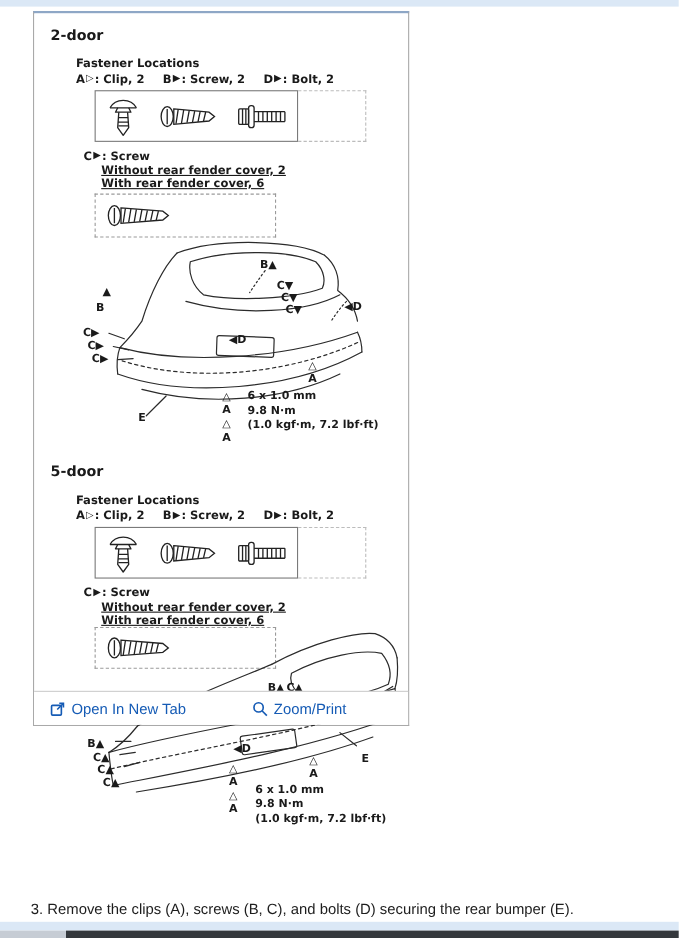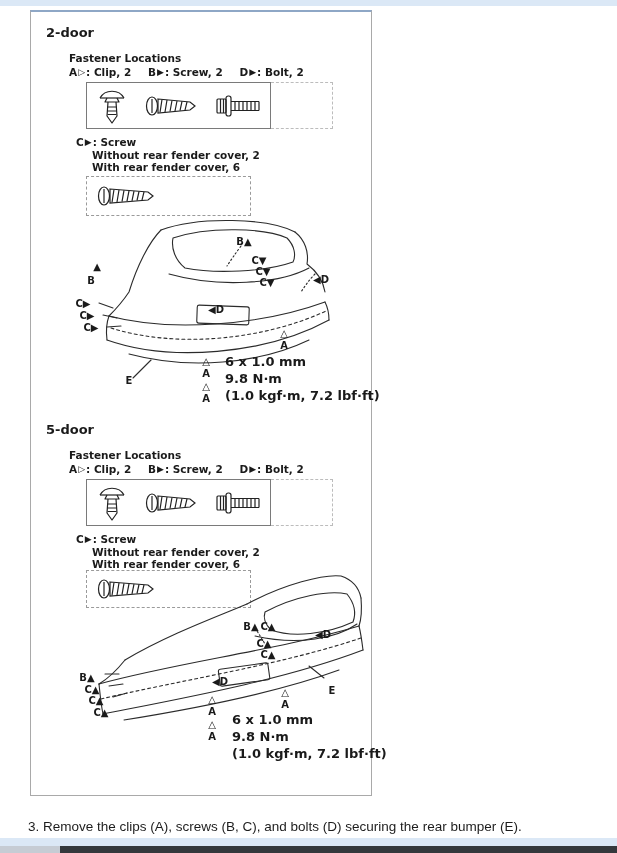--- a/index.html
+++ b/index.html
@@ -4,48 +4,48 @@
 <style>
   html,body{margin:0;padding:0;}
   body{
     width:617px;height:853px;position:relative;overflow:hidden;
     background:#ffffff;
     font-family:"Liberation Sans",sans-serif;
     color:#1c1c1c;
   }
   .top-strip{position:absolute;left:0;top:0;width:617px;height:6px;background:var(--strip-blue,#dbe8f6);}
   .panel{
-    position:absolute;left:30px;top:10px;width:342px;height:786px;
+    position:absolute;left:30px;top:10px;width:342px;height:650px;
     background:#fff;border:1px solid #a9a9a9;border-top:2px solid #8ea7c6;
     box-sizing:border-box;color:var(--figure-ink,#1a1a1a);
     font-family:"DejaVu Sans",sans-serif;
   }
   .h-door{position:absolute;font-weight:bold;font-size:13px;white-space:nowrap;}
   .fast-title{position:absolute;font-weight:bold;font-size:10.5px;white-space:nowrap;}
   .legend-row{position:absolute;font-weight:bold;font-size:10.5px;white-space:nowrap;}
   .leg{margin-right:13px;}
   .tri{font-size:9px;margin:0 1px;position:relative;top:-1px;}
   .icon-box{
     position:absolute;border:1px solid #7a7a7a;box-sizing:border-box;
     display:flex;align-items:center;gap:18px;padding:3px 10px;background:#fff;
   }
   .icon-box.dashed{border:1px dashed #9a9a9a;}
   .dash-ext{position:absolute;border:1px dashed #bcbcbc;border-left:none;box-sizing:border-box;}
   .ficon{display:inline-flex;align-items:center;}
   .c-legend{position:absolute;font-weight:bold;font-size:10.5px;line-height:1.18;white-space:nowrap;}
-  .c-lines{margin-left:16px;}
+  .c-lines{margin-left:16px;text-decoration:underline;}
   .illus{position:absolute;}
   .illus svg.art{position:absolute;left:0;top:0;}
   .callout-layer{position:absolute;left:0;top:0;right:0;bottom:0;}
   .callout{
     position:absolute;transform:translate(-50%,-50%);
     font-weight:bold;font-size:10px;white-space:nowrap;
     font-family:"DejaVu Sans",sans-serif;color:var(--figure-ink,#1a1a1a);
   }
-  .torque{position:absolute;font-weight:bold;font-size:13px;line-height:1.3;white-space:nowrap;}
+  .torque{position:absolute;font-weight:bold;font-size:10px;line-height:1.3;white-space:nowrap;}
   .toolbar{
     position:absolute;left:0;right:0;bottom:0;height:30px;
     border-top:1px solid #cdcdcd;display:flex;align-items:center;
     font-family:"Liberation Sans",sans-serif;background:#fff;
   }
   .tool-link{
     color:var(--link,#155bb5);font-size:13.5px;display:flex;align-items:center;gap:5px;cursor:pointer;
   }
   .tool-link.open{margin-left:14px;}
   .tool-link.zoom{margin-left:auto;margin-right:56px;}
@@ -262,20 +262,36 @@
         <span class="callout" style="left: 143px; top: 162px;">△</span>
         <span class="callout" style="left: 143px; top: 174px;">A</span>
       </div>
     <div class="torque" style="left:163px;top:150px">
       <div>6 x 1.0 mm</div>
       <div>9.8 N·m</div>
       <div>(1.0 kgf·m, 7.2 lbf·ft)</div>
     </div>
   </div>
 
+  <div class="toolbar">
+    <div class="tool-link open">
+      <svg width="15" height="15" viewBox="0 0 16 16" fill="none" stroke="currentColor" stroke-width="1.6">
+        <rect x="2" y="4.5" width="9.5" height="9.5" rx="1"></rect>
+        <path d="M7.5 8.5 L13.5 2.5 M9.5 2.5 H13.5 V6.5"></path>
+      </svg>
+      <span>Open In New Tab</span>
+    </div>
+    <div class="tool-link zoom">
+      <svg width="15" height="15" viewBox="0 0 16 16" fill="none" stroke="currentColor" stroke-width="1.6">
+        <circle cx="6.5" cy="6.5" r="4.5"></circle>
+        <path d="M10 10 L14.5 14.5"></path>
+      </svg>
+      <span>Zoom/Print</span>
+    </div>
+  </div>
 </div>
 
 <div class="instruction">3. Remove the clips (A), screws (B, C), and bolts (D) securing the rear bumper (E).</div>
 
 <div class="bottom-strip"></div>
 <div class="footer-dark">
   <div class="footer-dark-left"></div>
   <div class="footer-dark-right"></div>
 </div>
 

